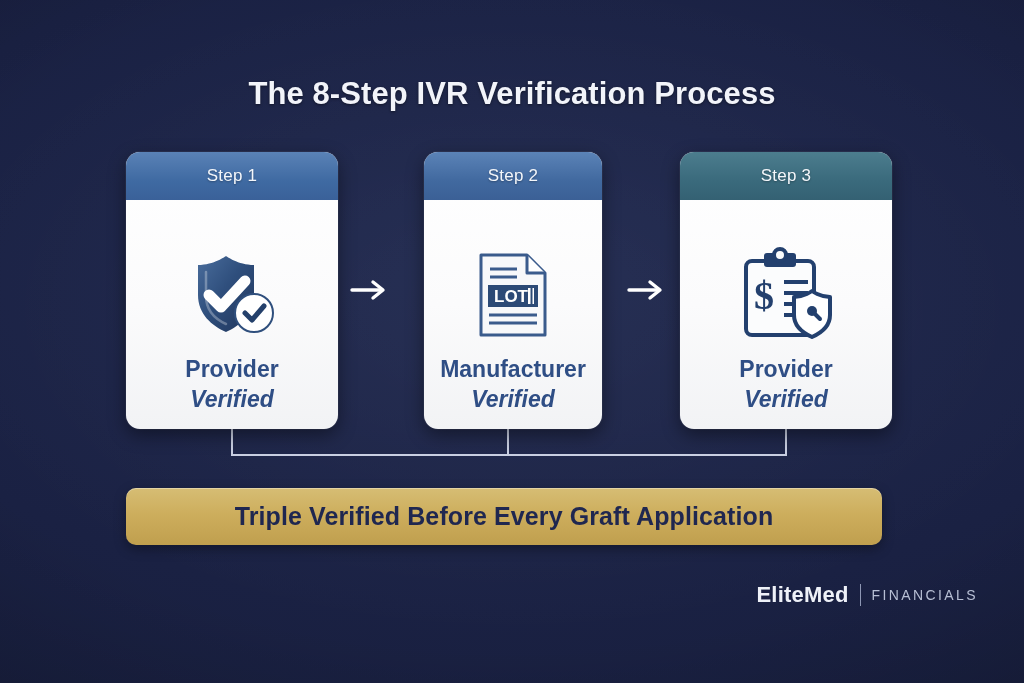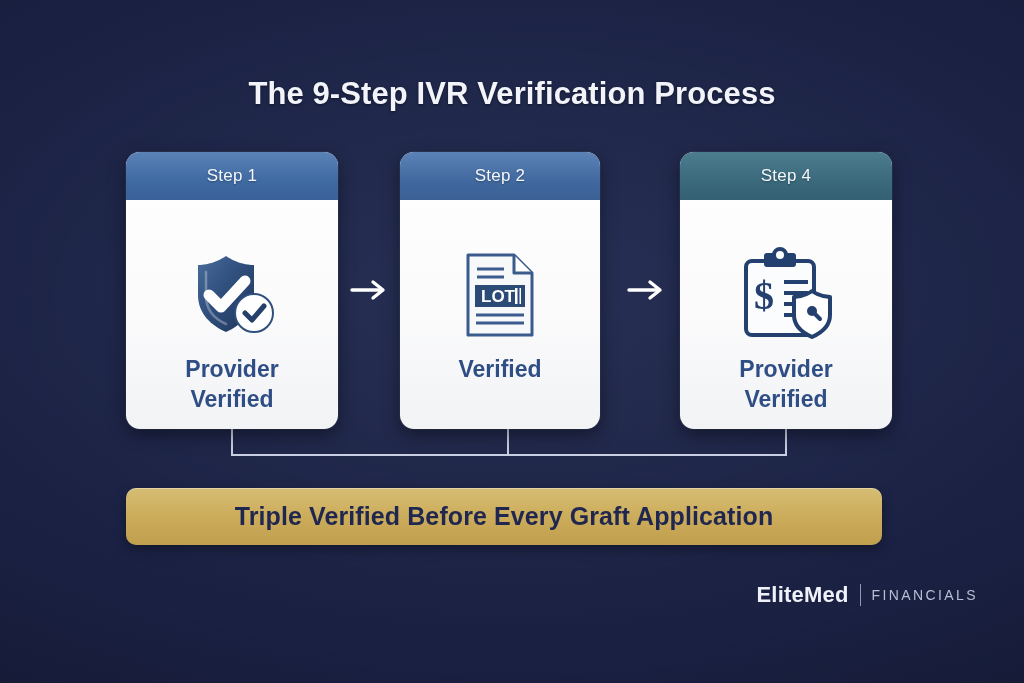--- a/index.html
+++ b/index.html
@@ -56,21 +56,21 @@
     height: 277px;
     border-radius: 14px;
     background: linear-gradient(180deg, #ffffff 0%, #fbfbfc 55%, #f2f3f5 100%);
     box-shadow: 0 6px 18px rgba(0,0,0,0.42), 0 0 0 1px rgba(255,255,255,0.06);
     overflow: hidden;
     display: flex;
     flex-direction: column;
     align-items: center;
   }
   #card-1 { left: 126px; }
-  #card-2 { left: 400px; width: 200px; align-items: flex-end; }
+  #card-2 { left: 424px; width: 178px; align-items: flex-end; }
   #card-3 { left: 680px; }
 
   .card-header {
     width: 100%;
     height: 48px;
     display: flex;
     align-items: center;
     justify-content: center;
     color: #f4f7fb;
     font-size: 17px;
@@ -94,21 +94,21 @@
 
   .card-label {
     color: #2f4e85;
     font-size: 23px;
     font-weight: bold;
     line-height: 1.32;
     text-align: center;
     width: 100%;
     padding: 0 14px;
   }
-  .card-label .l2 { display: block; }
+  .card-label .l2 { display: block; font-style: italic; }
 
   
   .arrow {
     position: absolute;
     top: 270px;
     width: 44px;
     height: 40px;
     display: flex;
     align-items: center;
     justify-content: center;
@@ -173,21 +173,21 @@
     letter-spacing: 2.4px;
   }
 </style>
 </head>
 <body>
 
 <div id="stage">
 
   <div id="vignette"></div>
 
-  <div id="title">The 9-Step IVR Verification Process</div>
+  <div id="title">The 8-Step IVR Verification Process</div>
 
   <svg id="connector" viewBox="0 0 1024 40">
     <g stroke="#c9cfe2" stroke-width="2" fill="none" stroke-linecap="square">
 
       <line x1="232" y1="0" x2="232" y2="31"></line>
       <line x1="508" y1="0" x2="508" y2="31"></line>
       <line x1="786" y1="0" x2="786" y2="31"></line>
 
       <line x1="232" y1="31" x2="786" y2="31"></line>
     </g>
@@ -235,26 +235,27 @@
         <rect x="15" y="36" width="50" height="22" fill="#2c4a76"></rect>
         <text x="21" y="53" font-family="Liberation Sans, sans-serif" font-size="17" font-weight="bold" fill="#ffffff">LOT</text>
         <rect x="55" y="39" width="2.5" height="16" fill="#ffffff"></rect>
         <rect x="59.5" y="39" width="1.5" height="16" fill="#ffffff"></rect>
 
         <line x1="16" y1="66" x2="64" y2="66" stroke="#3a5b8c" stroke-width="3"></line>
         <line x1="16" y1="74" x2="64" y2="74" stroke="#3a5b8c" stroke-width="3"></line>
       </svg>
     </div>
     <div class="card-label">
+      <span>Manufacturer</span>
       <span class="l2">Verified</span>
     </div>
   </div>
 
   <div class="card" id="card-3">
-    <div class="card-header hdr-teal">Step 4</div>
+    <div class="card-header hdr-teal">Step 3</div>
     <div class="icon-wrap">
       <svg width="104" height="96" viewBox="0 0 104 96">
 
         <rect x="12" y="14" width="68" height="74" rx="6" fill="#fbfcfd" stroke="#23406e" stroke-width="4"></rect>
 
         <rect x="30" y="6" width="32" height="14" rx="3" fill="#23406e"></rect>
         <circle cx="46" cy="8" r="6" fill="#fbfcfd" stroke="#23406e" stroke-width="4"></circle>
 
         <text x="20" y="62" font-family="Liberation Serif, serif" font-size="40" font-weight="bold" fill="#23406e">$</text>
 

